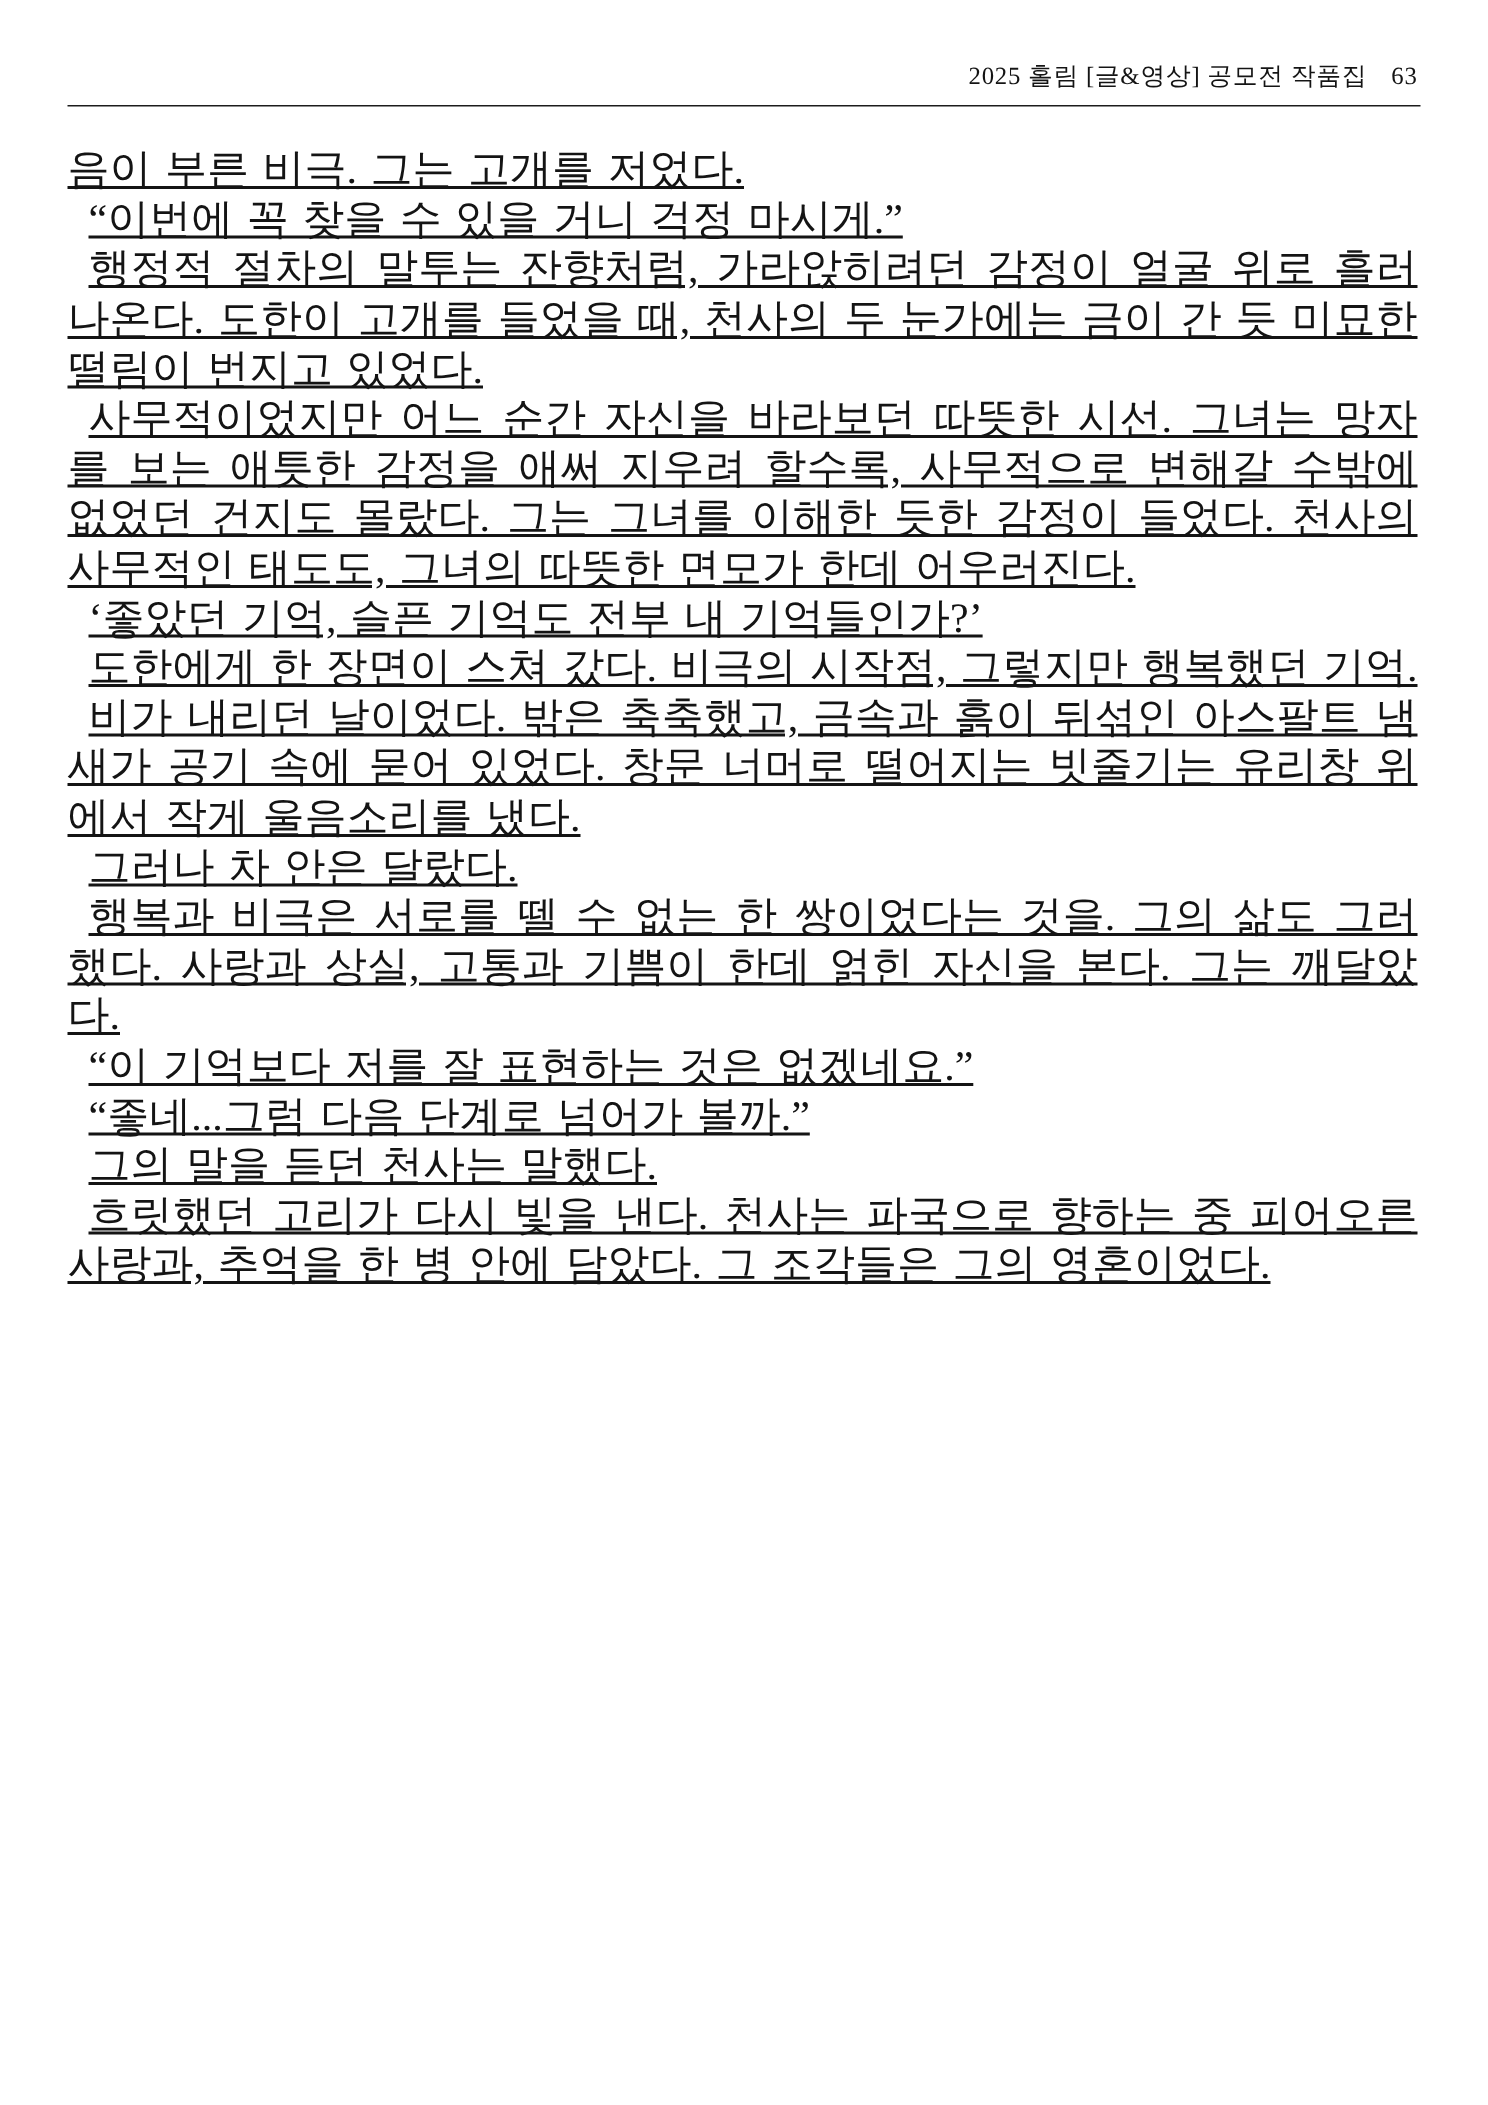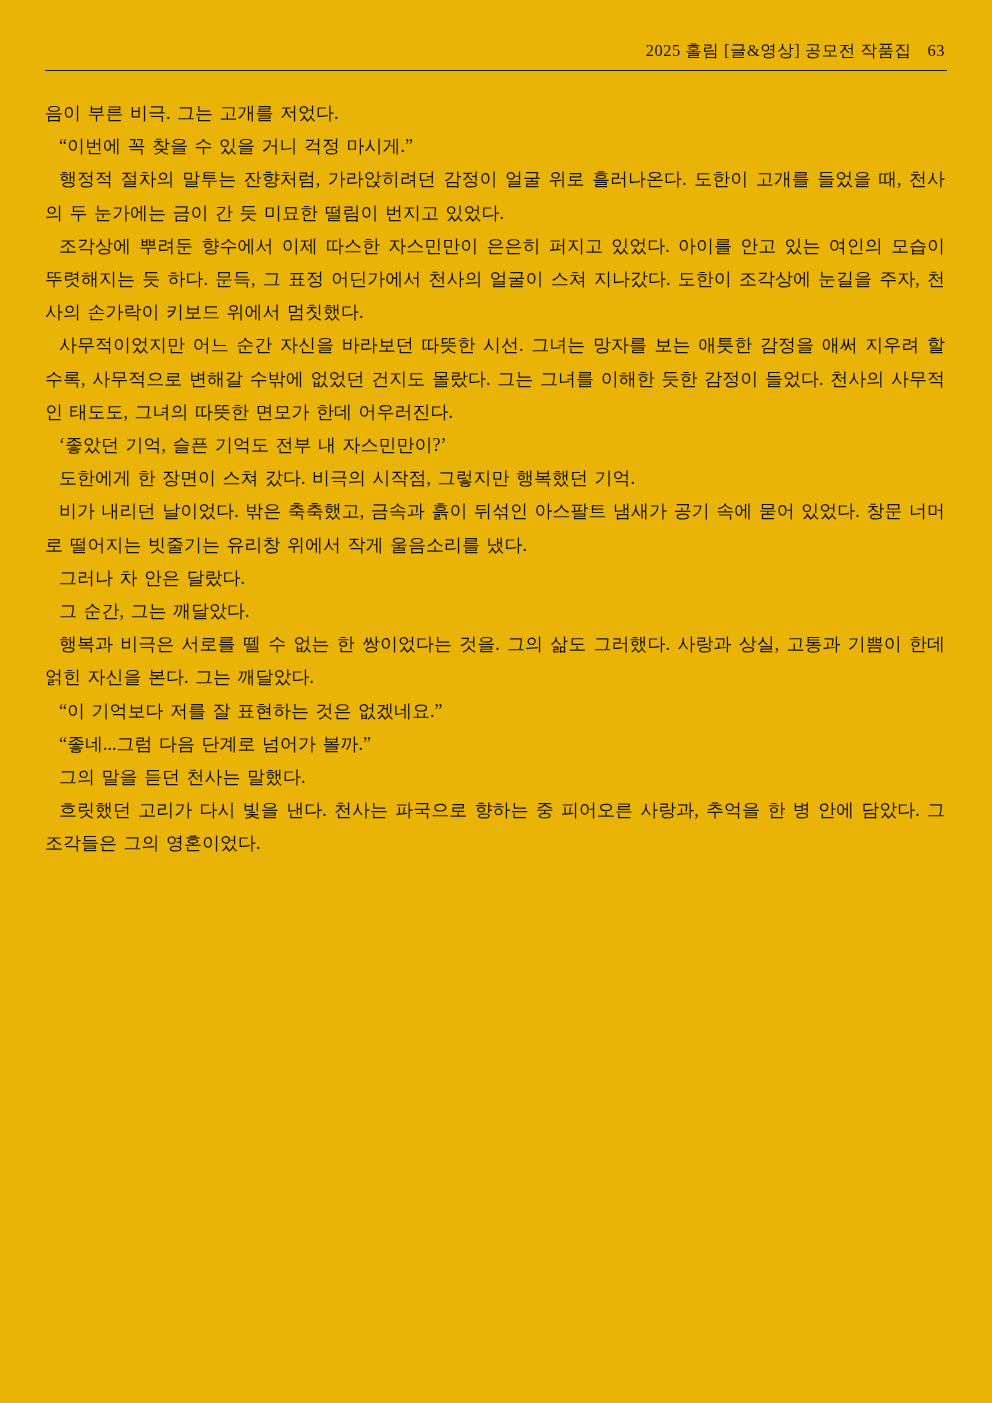--- a/index.html
+++ b/index.html
@@ -5,21 +5,21 @@
   html, body {
     margin: 0;
     padding: 0;
     background: #e8e8e8;
   }
   .page {
     position: relative;
     width: 992px;
     height: 1403px;
     margin: 0 auto;
-    background: #eab308;
+    background: #ffffff;
     font-family: "Liberation Serif", "DejaVu Serif", serif;
     color: #141414;
     overflow: hidden;
   }
   .header {
     position: absolute;
     top: 40px;
     left: 45px;
     right: 47px;
     text-align: right;
@@ -37,25 +37,26 @@
     left: 45px;
     right: 45px;
     height: 0;
     border-top: 1.5px solid #1c1c1c;
   }
   .page-body {
     position: absolute;
     top: 97px;
     left: 45px;
     width: 900px;
-    font-size: 18px;
+    font-size: 28px;
     line-height: 33.2px;
     text-align: justify;
     word-spacing: 2px;
     word-break: break-all;
+    text-decoration: underline;
   }
   .para {
     margin: 0;
     padding: 0;
   }
   .para.indent {
     text-indent: 14px;
   }
 </style>
 </head>
@@ -66,27 +67,25 @@
   <div class="header">
     <span class="header-title">2025 홀림 [글&amp;영상] 공모전 작품집</span><span class="page-number">63</span>
   </div>
 
   <div class="rule"></div>
 
   <div class="page-body">
       <p class="para">음이 부른 비극. 그는 고개를 저었다.</p>
       <p class="para indent">“이번에 꼭 찾을 수 있을 거니 걱정 마시게.”</p>
       <p class="para indent">행정적 절차의 말투는 잔향처럼, 가라앉히려던 감정이 얼굴 위로 흘러나온다. 도한이 고개를 들었을 때, 천사의 두 눈가에는 금이 간 듯 미묘한 떨림이 번지고 있었다.</p>
-      <p class="para indent">조각상에 뿌려둔 향수에서 이제 따스한 자스민만이 은은히 퍼지고 있었다. 아이를 안고 있는 여인의 모습이 뚜렷해지는 듯 하다. 문득, 그 표정 어딘가에서 천사의 얼굴이 스쳐 지나갔다. 도한이 조각상에 눈길을 주자, 천사의 손가락이 키보드 위에서 멈칫했다.</p>
       <p class="para indent">사무적이었지만 어느 순간 자신을 바라보던 따뜻한 시선. 그녀는 망자를 보는 애틋한 감정을 애써 지우려 할수록, 사무적으로 변해갈 수밖에 없었던 건지도 몰랐다. 그는 그녀를 이해한 듯한 감정이 들었다. 천사의 사무적인 태도도, 그녀의 따뜻한 면모가 한데 어우러진다.</p>
-      <p class="para indent">‘좋았던 기억, 슬픈 기억도 전부 내 자스민만이?’</p>
+      <p class="para indent">‘좋았던 기억, 슬픈 기억도 전부 내 기억들인가?’</p>
       <p class="para indent">도한에게 한 장면이 스쳐 갔다. 비극의 시작점, 그렇지만 행복했던 기억.</p>
       <p class="para indent">비가 내리던 날이었다. 밖은 축축했고, 금속과 흙이 뒤섞인 아스팔트 냄새가 공기 속에 묻어 있었다. 창문 너머로 떨어지는 빗줄기는 유리창 위에서 작게 울음소리를 냈다.</p>
       <p class="para indent">그러나 차 안은 달랐다.</p>
-      <p class="para indent">그 순간, 그는 깨달았다.</p>
       <p class="para indent">행복과 비극은 서로를 뗄 수 없는 한 쌍이었다는 것을. 그의 삶도 그러했다. 사랑과 상실, 고통과 기쁨이 한데 얽힌 자신을 본다. 그는 깨달았다.</p>
       <p class="para indent">“이 기억보다 저를 잘 표현하는 것은 없겠네요.”</p>
       <p class="para indent">“좋네...그럼 다음 단계로 넘어가 볼까.”</p>
       <p class="para indent">그의 말을 듣던 천사는 말했다.</p>
       <p class="para indent">흐릿했던 고리가 다시 빛을 낸다. 천사는 파국으로 향하는 중 피어오른 사랑과, 추억을 한 병 안에 담았다. 그 조각들은 그의 영혼이었다.</p>
     </div>
 
 </div>
 
 </body></html>

